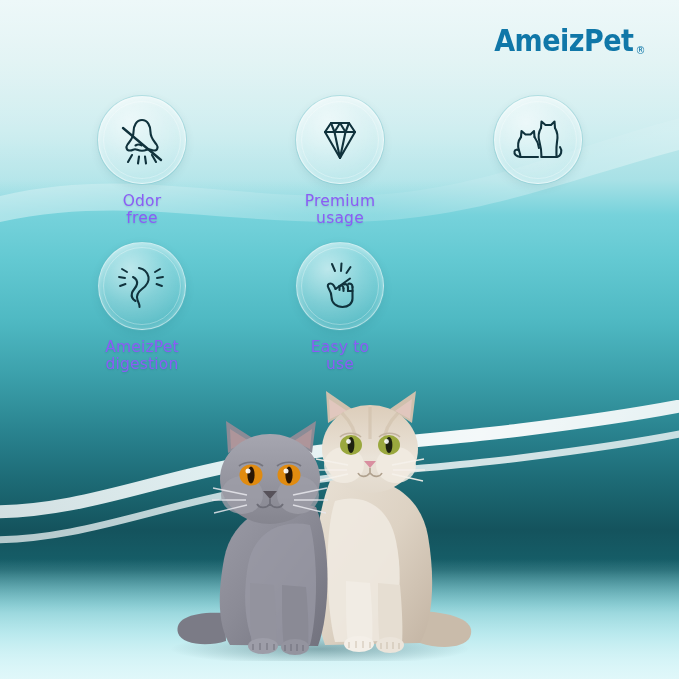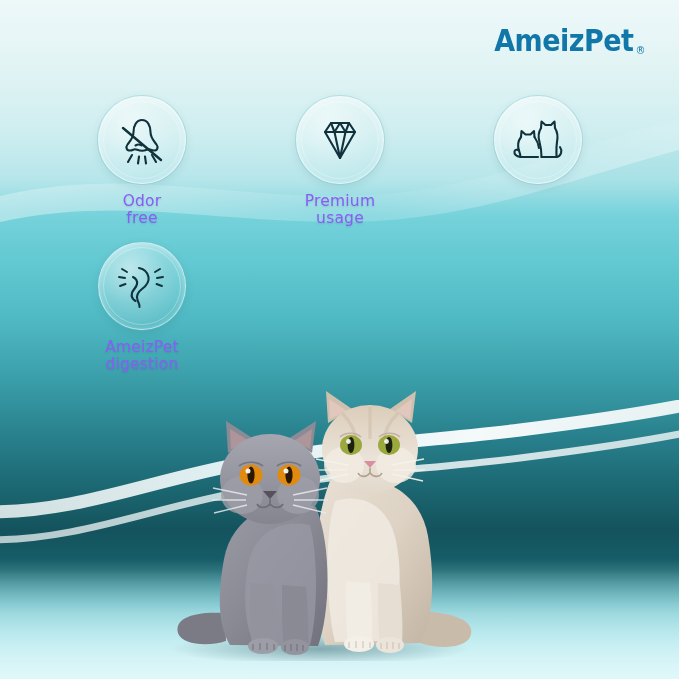--- a/index.html
+++ b/index.html
@@ -261,20 +261,47 @@
             <path d="M44,20 L50,19" stroke-width="1.9"></path>
             <path d="M43.5,26 L49,28" stroke-width="1.9"></path>
           </g>
         </svg>
       </div>
       <div class="feature-label">AmeizPet
 digestion</div>
     </div>
 
 
+    <div class="feature">
+      <div class="circle">
+        <svg width="56" height="56" viewBox="0 0 56 56">
+          <g class="icon-stroke">
+
+            <path d="M23,13 L20,6" stroke-width="2"></path>
+            <path d="M29,13 L29.5,5.5" stroke-width="2"></path>
+            <path d="M34.5,15 L38.5,9" stroke-width="2"></path>
+
+            <path d="M38,20.5 L23.5,31"></path>
+
+            <path d="M23.5,31 C22,27 20.5,25.5 18.5,25.5 C16,25.5 15,27.5 16.5,30
+                     C18,32.5 19.5,35.5 19.5,39 C19.5,45 24.5,49 30.5,49
+                     C36.5,49 40.5,45.5 40.5,40.5 L40.5,29"></path>
+            <path d="M40.5,29 C40.5,26.5 38.5,25 36.5,25.8"></path>
+            <path d="M36,29.5 C36,27 34,25.5 32,26.5"></path>
+            <path d="M31.5,30.5 C31.5,28 29.5,26.8 27.5,28"></path>
+            <path d="M40.5,33 L36,33"></path>
+            <path d="M36,29.5 L36,33"></path>
+            <path d="M31.5,30.5 L31.5,33"></path>
+            <path d="M27.5,28 L27.5,32"></path>
+          </g>
+        </svg>
+      </div>
+      <div class="feature-label">Easy to
+use</div>
+    </div>
 
   </div>
 
   <svg class="cats" viewBox="0 0 400 300">
     <defs>
       <linearGradient id="greyCoat" x1="0" y1="0" x2="1" y2="1">
         <stop offset="0%" stop-color="#9b9ba6"></stop>
         <stop offset="45%" stop-color="#8b8b96"></stop>
         <stop offset="100%" stop-color="#71717d"></stop>
       </linearGradient>

